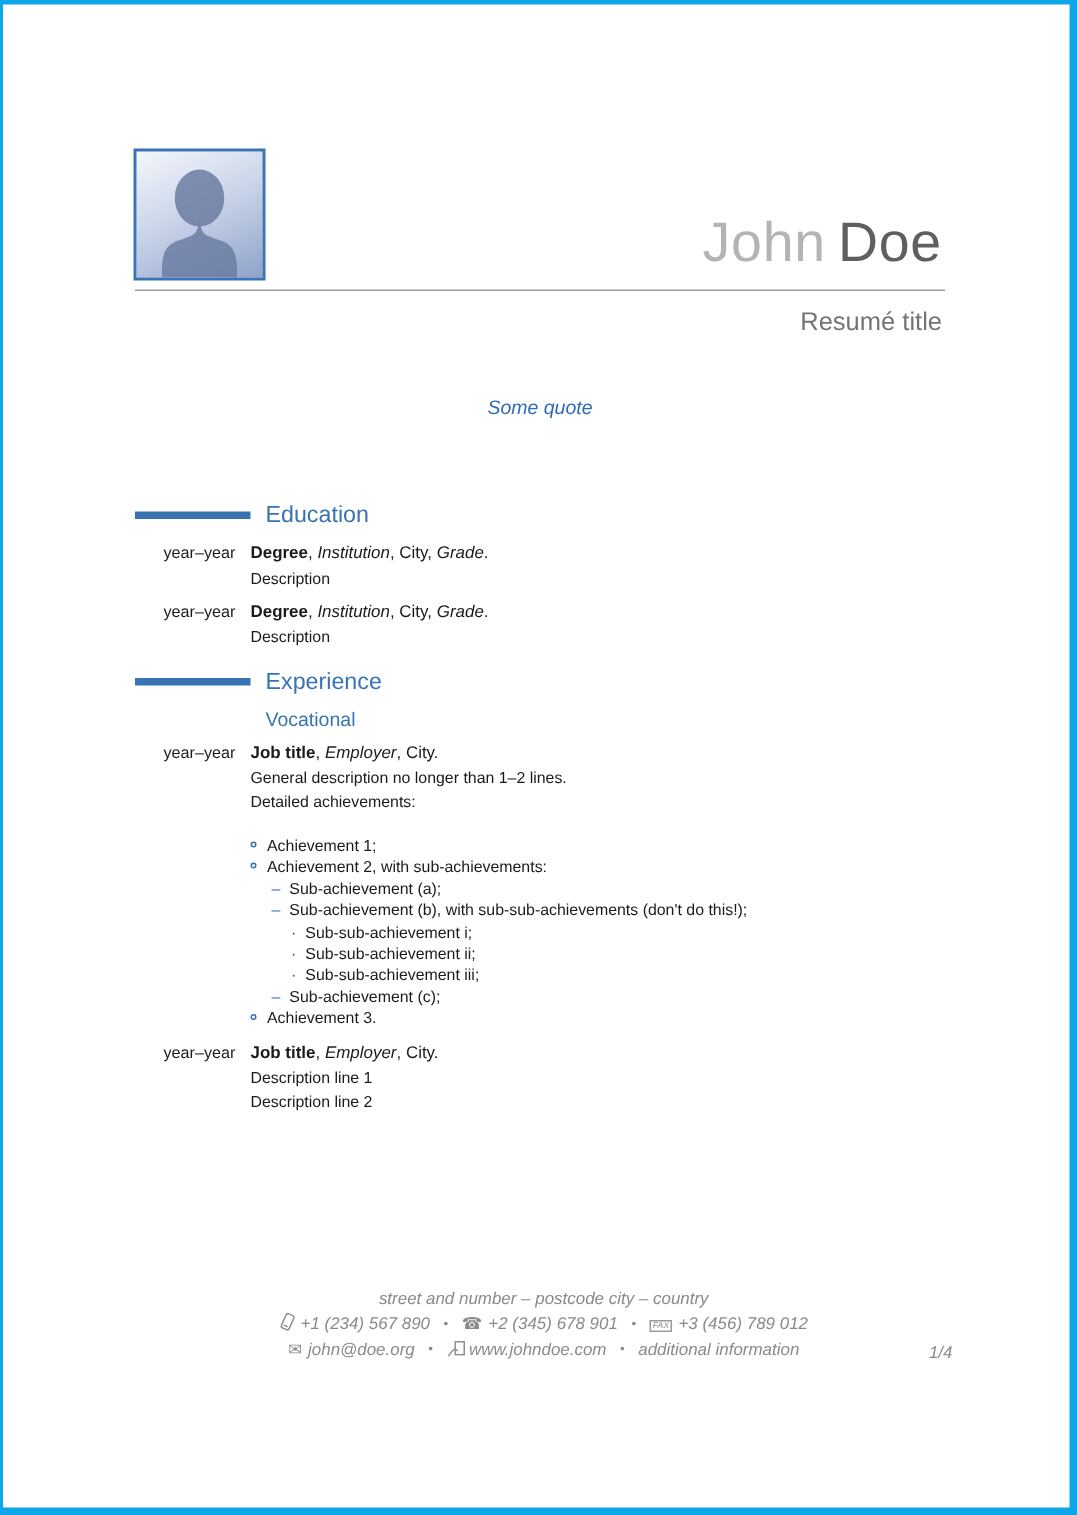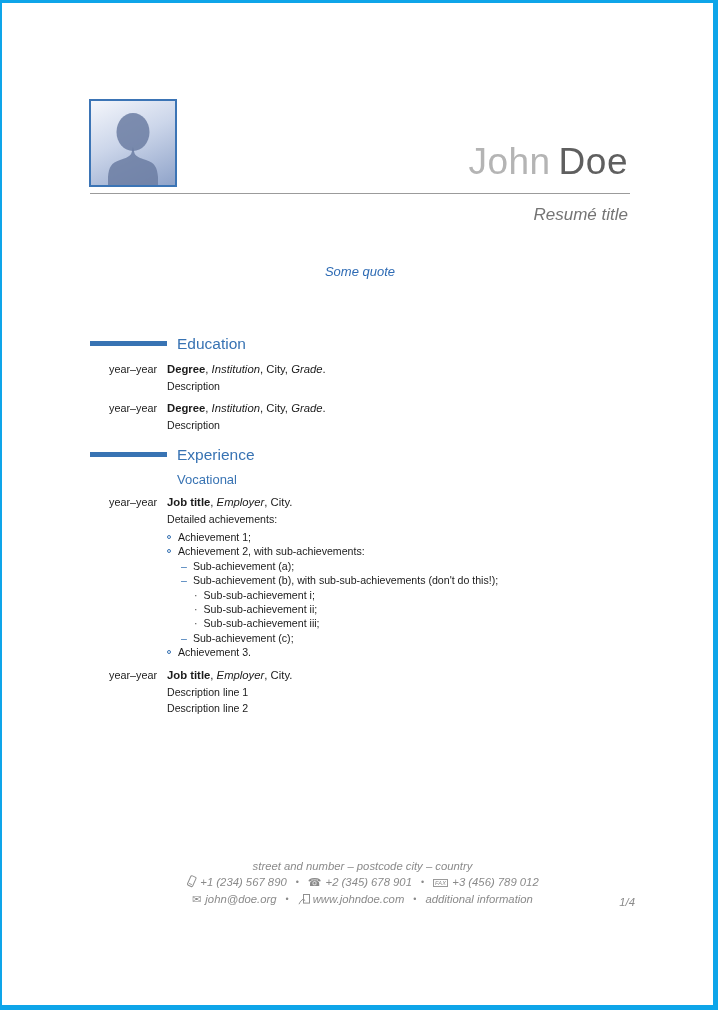--- a/index.html
+++ b/index.html
@@ -9,21 +9,21 @@
   .sheet { position:absolute; left:2px; top:3px; right:5px; bottom:5px; background:#ffffff; }
 
   
   .photo { position:absolute; left:87px; top:96px; width:88px; height:88px;
            border:2px solid #3b74b5; background:linear-gradient(155deg,#f4f6fb 0%,#ccd6ea 45%,#8fa3c9 100%); }
   .photo svg { display:block; width:100%; height:100%; }
   .name { position:absolute; top:140px; right:85px; font-size:37px; line-height:1; letter-spacing:0.5px; white-space:nowrap; }
   .name .first { color:#b4b4b4; }
   .name .last  { color:#5f5f5f; margin-left:8px; }
   .header-rule { position:absolute; left:88px; top:190px; width:540px; height:1px; background:#9b9b9b; }
-  .resume-title { position:absolute; top:202px; right:85px; font-style:italic; font-size:17px; color:#747474; }
+  .resume-title { position:absolute; top:202px; right:85px; font-size:17px; color:#747474; }
   .quote { position:absolute; left:88px; top:261px; width:540px; text-align:center;
            font-style:italic; font-size:13px; color:#2e6bb4; }
 
   
   .cv-body { position:absolute; left:88px; top:333px; width:560px; color:#1b1b1b; }
   .section { margin-bottom:15px; }
   .sec-head { display:flex; align-items:center; margin-bottom:10px; }
   .sec-bar { width:77px; height:5px; background:#3873b3; margin-right:10px; flex:none; }
   .sec-title { font-size:15.5px; color:#3873b3; line-height:1; }
   .row { display:flex; align-items:baseline; }
@@ -31,21 +31,21 @@
   .rcontent { flex:1; min-width:0; }
   .entry { margin-bottom:8px; }
   .line1 { font-size:11.3px; line-height:15px; }
   .b { font-weight:bold;margin-top:45px; }
   .i { font-style:italic;text-align:center; }
   .desc { font-size:10.6px; line-height:14px; margin-top:2px; }
   .trow { margin-bottom:5px; }
   .trow .rcontent { font-size:11px; }
   .subsec { color:#3873b3; font-size:13px; margin:0 0 8px 87px; }
   .eline { font-size:10.6px; line-height:14px; margin-top:2px; }
-  .items { margin-top:4px; }
+  .items { margin-top:15px; }
   .item { display:flex; align-items:baseline; font-size:10.6px; line-height:14.4px; }
   .item.lv2 { padding-left:14px; }
   .item.lv3 { padding-left:27px; }
   .m1 { flex:none; width:4px; height:4px; border:1.3px solid #3873b3; border-radius:50%;
         margin-right:7px; position:relative; top:-2px; }
   .m2 { flex:none; color:#3873b3; margin-right:6px; }
   .m3 { flex:none; color:#4a4a4a; margin-right:6px; }
 
   
   .footer { position:absolute; left:88px; top:855px; width:545px; text-align:center;
@@ -104,20 +104,21 @@
         <div class="sec-head">
           <span class="sec-bar"></span>
           <span class="sec-title">Experience</span>
         </div>
         <div class="subsec">Vocational</div>
 
         <div class="row entry">
           <div class="hint">year–year</div>
           <div class="rcontent">
             <div class="line1"><span class="b">Job title</span><span>, </span><span class="i">Employer</span><span>, </span><span>City</span><span>.</span></div>
+            <div class="eline">General description no longer than 1–2 lines.</div>
             <div class="eline">Detailed achievements:</div>
             <div class="items">
               <div class="item lv1">
                   <span class="m1"></span>
                   <span>Achievement 1;</span>
                 </div>
               <div class="item lv1">
                   <span class="m1"></span>
                   <span>Achievement 2, with sub-achievements:</span>
                 </div>

